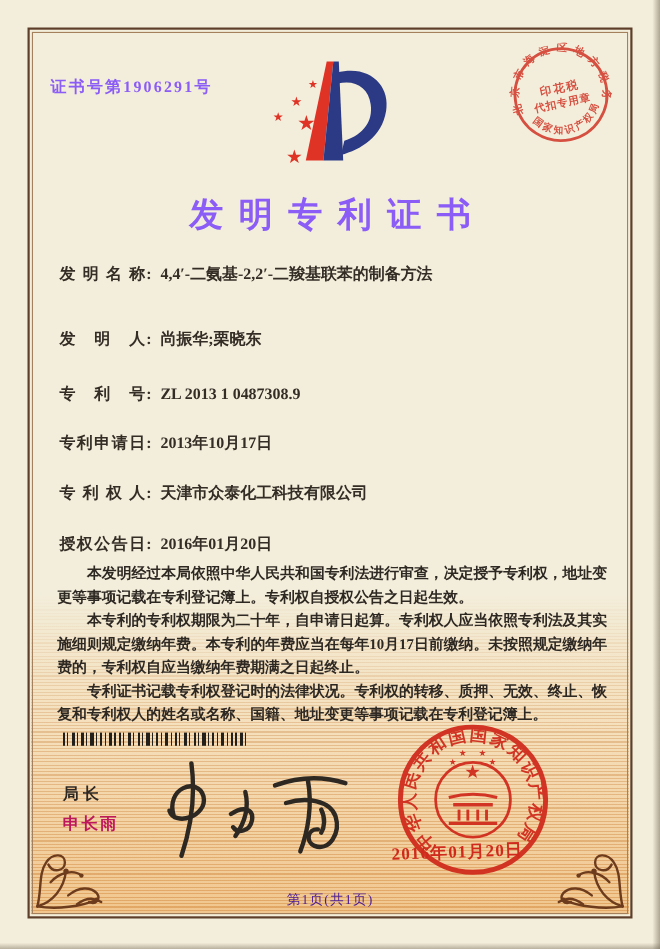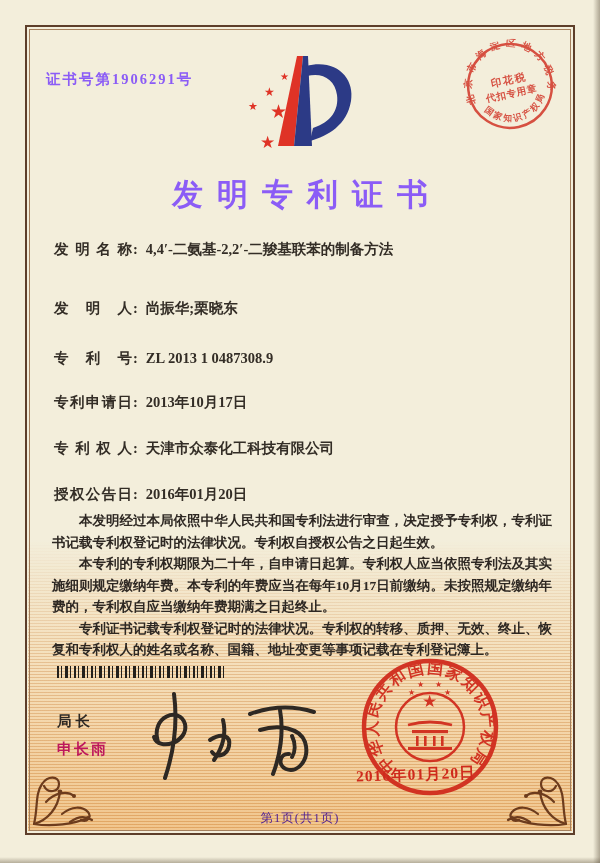--- a/index.html
+++ b/index.html
@@ -157,21 +157,21 @@
   <span class="f-label">专利申请日</span><span class="f-colon">:</span><span>2013年10月17日</span>
 </div>
 <div class="field f5">
   <span class="f-label">专利权人</span><span class="f-colon">:</span><span>天津市众泰化工科技有限公司</span>
 </div>
 <div class="field f6">
   <span class="f-label">授权公告日</span><span class="f-colon">:</span><span>2016年01月20日</span>
 </div>
 
 <div class="body-text">
-  <p>本发明经过本局依照中华人民共和国专利法进行审查，决定授予专利权，专利证书记载专利权登记时的法律状况。专利权自授权公告之日起生效。</p>
+  <p>本发明经过本局依照中华人民共和国专利法进行审查，决定授予专利权，地址变更等事项记载在专利登记簿上。专利权自授权公告之日起生效。</p>
   <p>本专利的专利权期限为二十年，自申请日起算。专利权人应当依照专利法及其实施细则规定缴纳年费。本专利的年费应当在每年10月17日前缴纳。未按照规定缴纳年费的，专利权自应当缴纳年费期满之日起终止。</p>
   <p>专利证书记载专利权登记时的法律状况。专利权的转移、质押、无效、终止、恢复和专利权人的姓名或名称、国籍、地址变更等事项记载在专利登记簿上。</p>
 </div>
 
 <div class="barcode"></div>
 
 <div class="sig-title">局长</div>
 <div class="sig-name">申长雨</div>
 
 <svg class="signature" viewBox="0 0 200 104">

